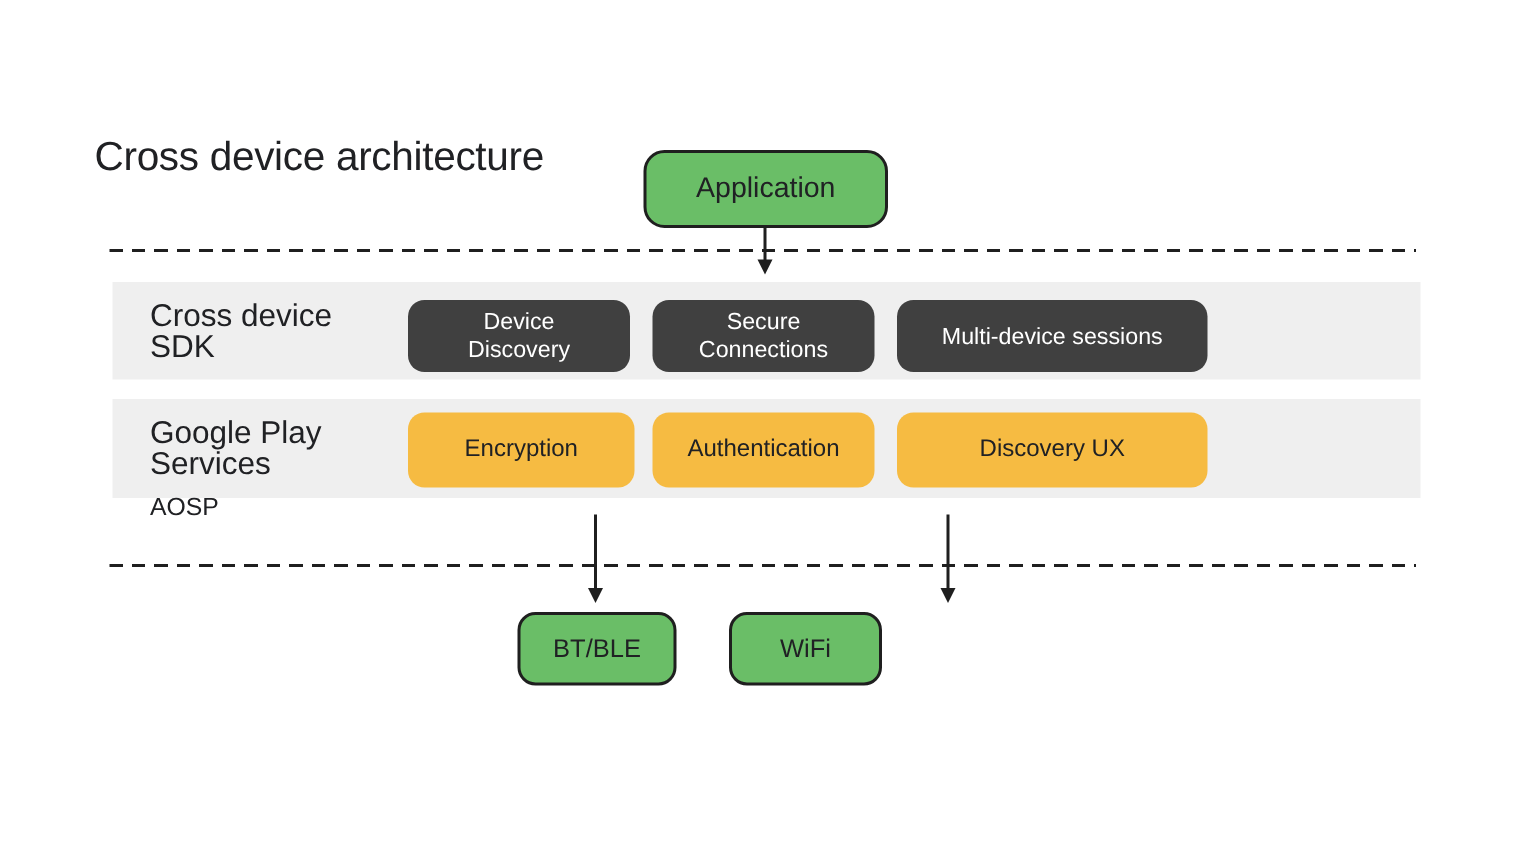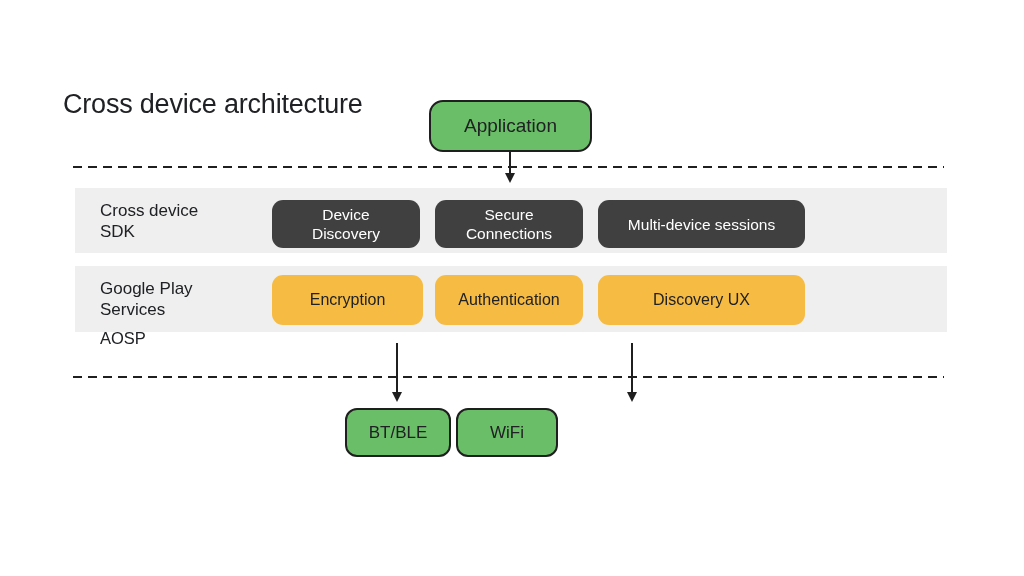--- a/index.html
+++ b/index.html
@@ -28,21 +28,21 @@
     background:repeating-linear-gradient(90deg, var(--outline,#1f1f1f) 0 9px, transparent 9px 15px);
   }
   .dash-top { top:166px; }
   .dash-bottom { top:376px; }
 
   .band { position:absolute; left:75px; width:872px; background:var(--band,#efefef); }
   .band-sdk { top:188px; height:65px; }
   .band-gps { top:266px; height:66px; }
   .band-label {
     position:absolute; left:25px; top:50%; transform:translateY(-50%);
-    font-size:17px; line-height:21px; color:var(--text_dark,#202124); white-space:pre-line;
+    font-size:21px; line-height:21px; color:var(--text_dark,#202124); white-space:pre-line;
   }
 
   .dark-box {
     background:var(--dark_box,#404040); color:var(--text_light,#ffffff);
     border-radius:11px; font-size:15.5px; line-height:19px; padding:0 22px;
     top:12px; height:48px;
   }
   .yellow-box {
     background:var(--yellow,#f6bb42); color:var(--text_dark,#202124);
     border-radius:11px; font-size:16px; padding:0 8px;
@@ -64,21 +64,21 @@
     width:0; height:0;
     border-left:5px solid transparent; border-right:5px solid transparent;
     border-top:10px solid var(--outline,#1f1f1f);
   }
   .arrow-app { left:509px; top:152px; height:22px; }
   .arrow-btble { left:396px; top:343px; height:50px; }
   .arrow-uwb  { left:631px; top:343px; height:50px; }
 
   .transport { top:408px; height:49px; border-radius:12px; font-size:17px; }
   .t-1 { left:345px; width:106px; }
-  .t-2 { left:456px; width:102px; }
+  .t-2 { left:486px; width:102px; }
   .t-3 { left:577px; width:104px; }
 </style>
 </head>
 <body>
 
 <div class="slide">
 
   <div class="title">Cross device architecture</div>
 
   <div class="box green app">Application</div>

